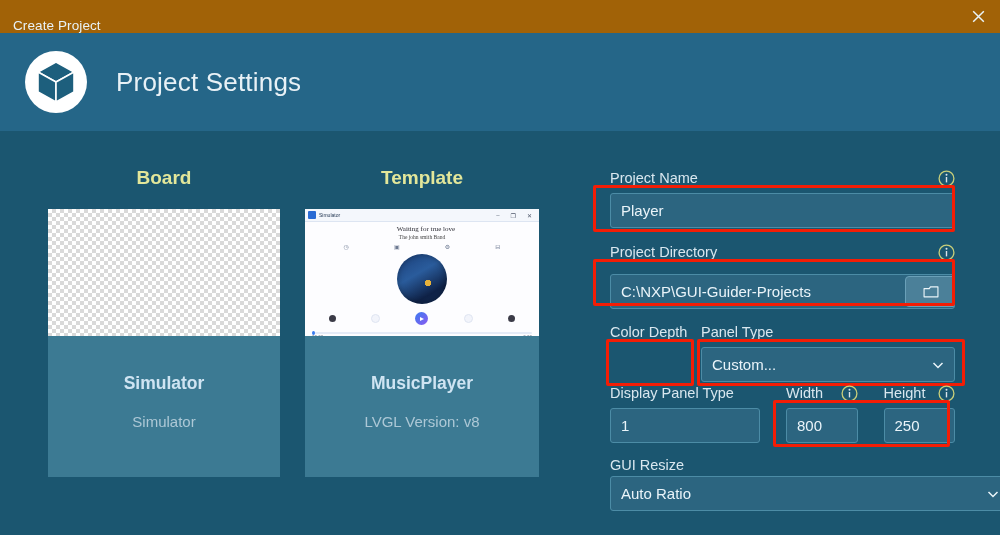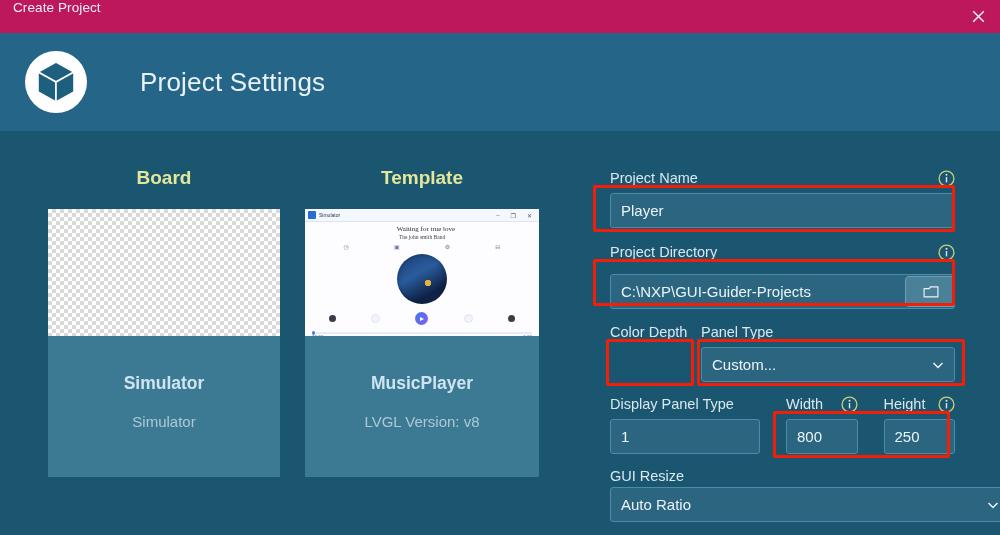--- a/index.html
+++ b/index.html
@@ -22,23 +22,23 @@
     inset: 0;
     background: #1b5670;
     display: flex;
     flex-direction: column;
   }
 
   
   .titlebar {
     height: 22px;
     min-height: 33px;
-    background: #be185d;
-    display: flex;
-    align-items: flex-start;
+    background: #a16207;
+    display: flex;
+    align-items: flex-end;
     position: relative;
   }
   .titlebar-text {
     font-size: 13.5px;
     color: #e9f2f6;
     padding-left: 13px;
     letter-spacing: .1px;
     white-space: nowrap;
   }
   .close-btn {
@@ -56,21 +56,20 @@
 
   
   .header {
     height: 98px;
     min-height: 98px;
     background: #256688;
     display: flex;
     align-items: center;
     padding-left: 24px;
     box-sizing: border-box;
-    gap: 24px;
   }
   .logo {
     width: 64px;
     height: 64px;
     flex: 0 0 64px;
     position: relative;
   }
   .header-title {
     font-size: 26px;
     color: #e8f1f6;
@@ -446,21 +445,21 @@
           <div class="select" style="margin-top:4px">
             <span class="val">Custom...</span>
             <svg class="chev" viewBox="0 0 16 16">
               <path d="M3.5 6 L8 10.5 L12.5 6" fill="none" stroke="#eaf4f9" stroke-width="1.5"></path>
             </svg>
           </div>
           <div class="hl" style="left:-4px; top:18px; width:268px; height:47px;"></div>
         </div>
       </div>
 
-      <div class="row" style="margin-top:11px; display:flex; gap:26px">
+      <div class="row" style="display:flex; gap:26px">
         <div style="width:170px">
           <div class="label-row">
             <span class="field-label">Display Panel Type</span>
           </div>
           <div class="input" style="margin-top:4px">1</div>
         </div>
         <div style="width:81px; position:relative">
           <div class="label-row">
             <span class="field-label">Width</span>
             <span class="spacer"></span>

